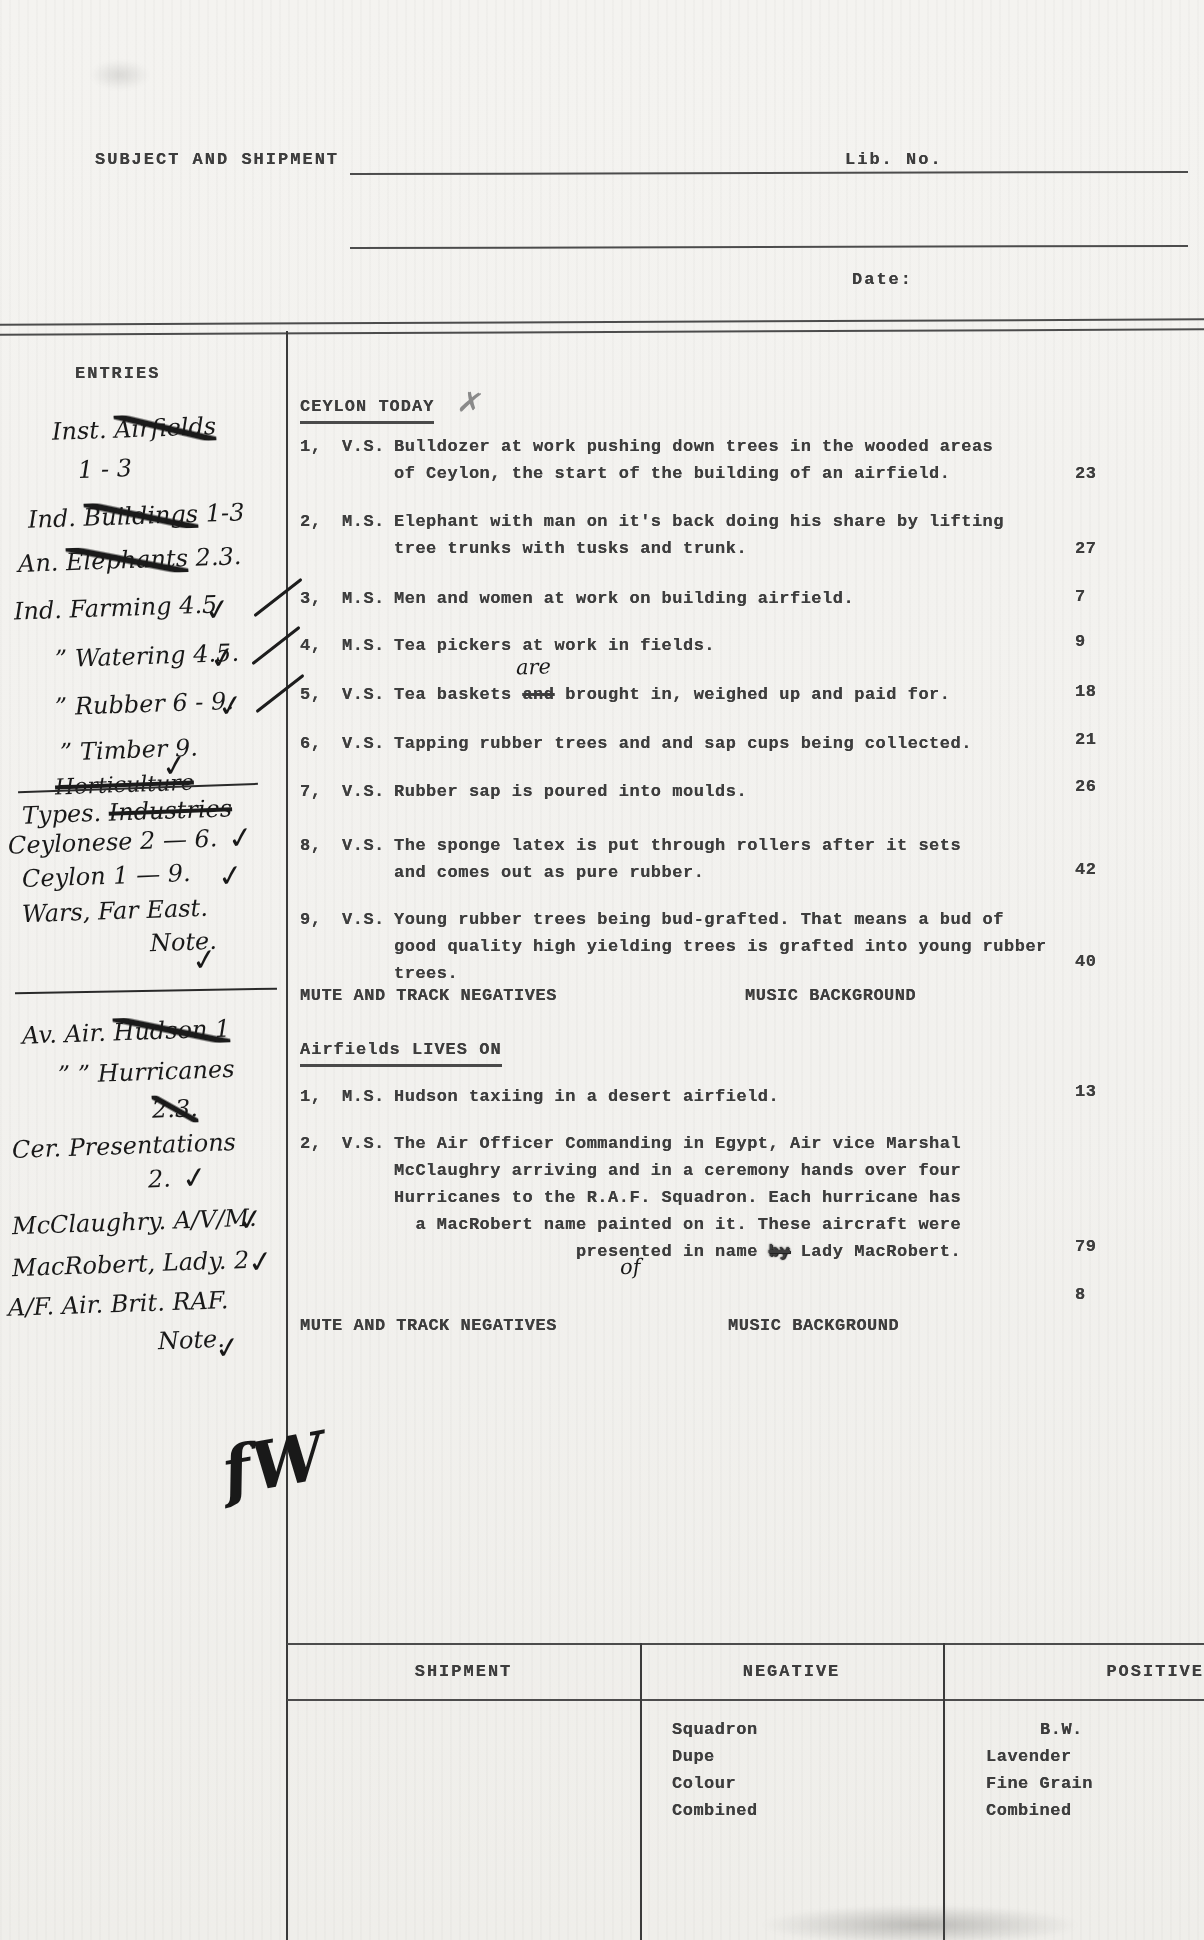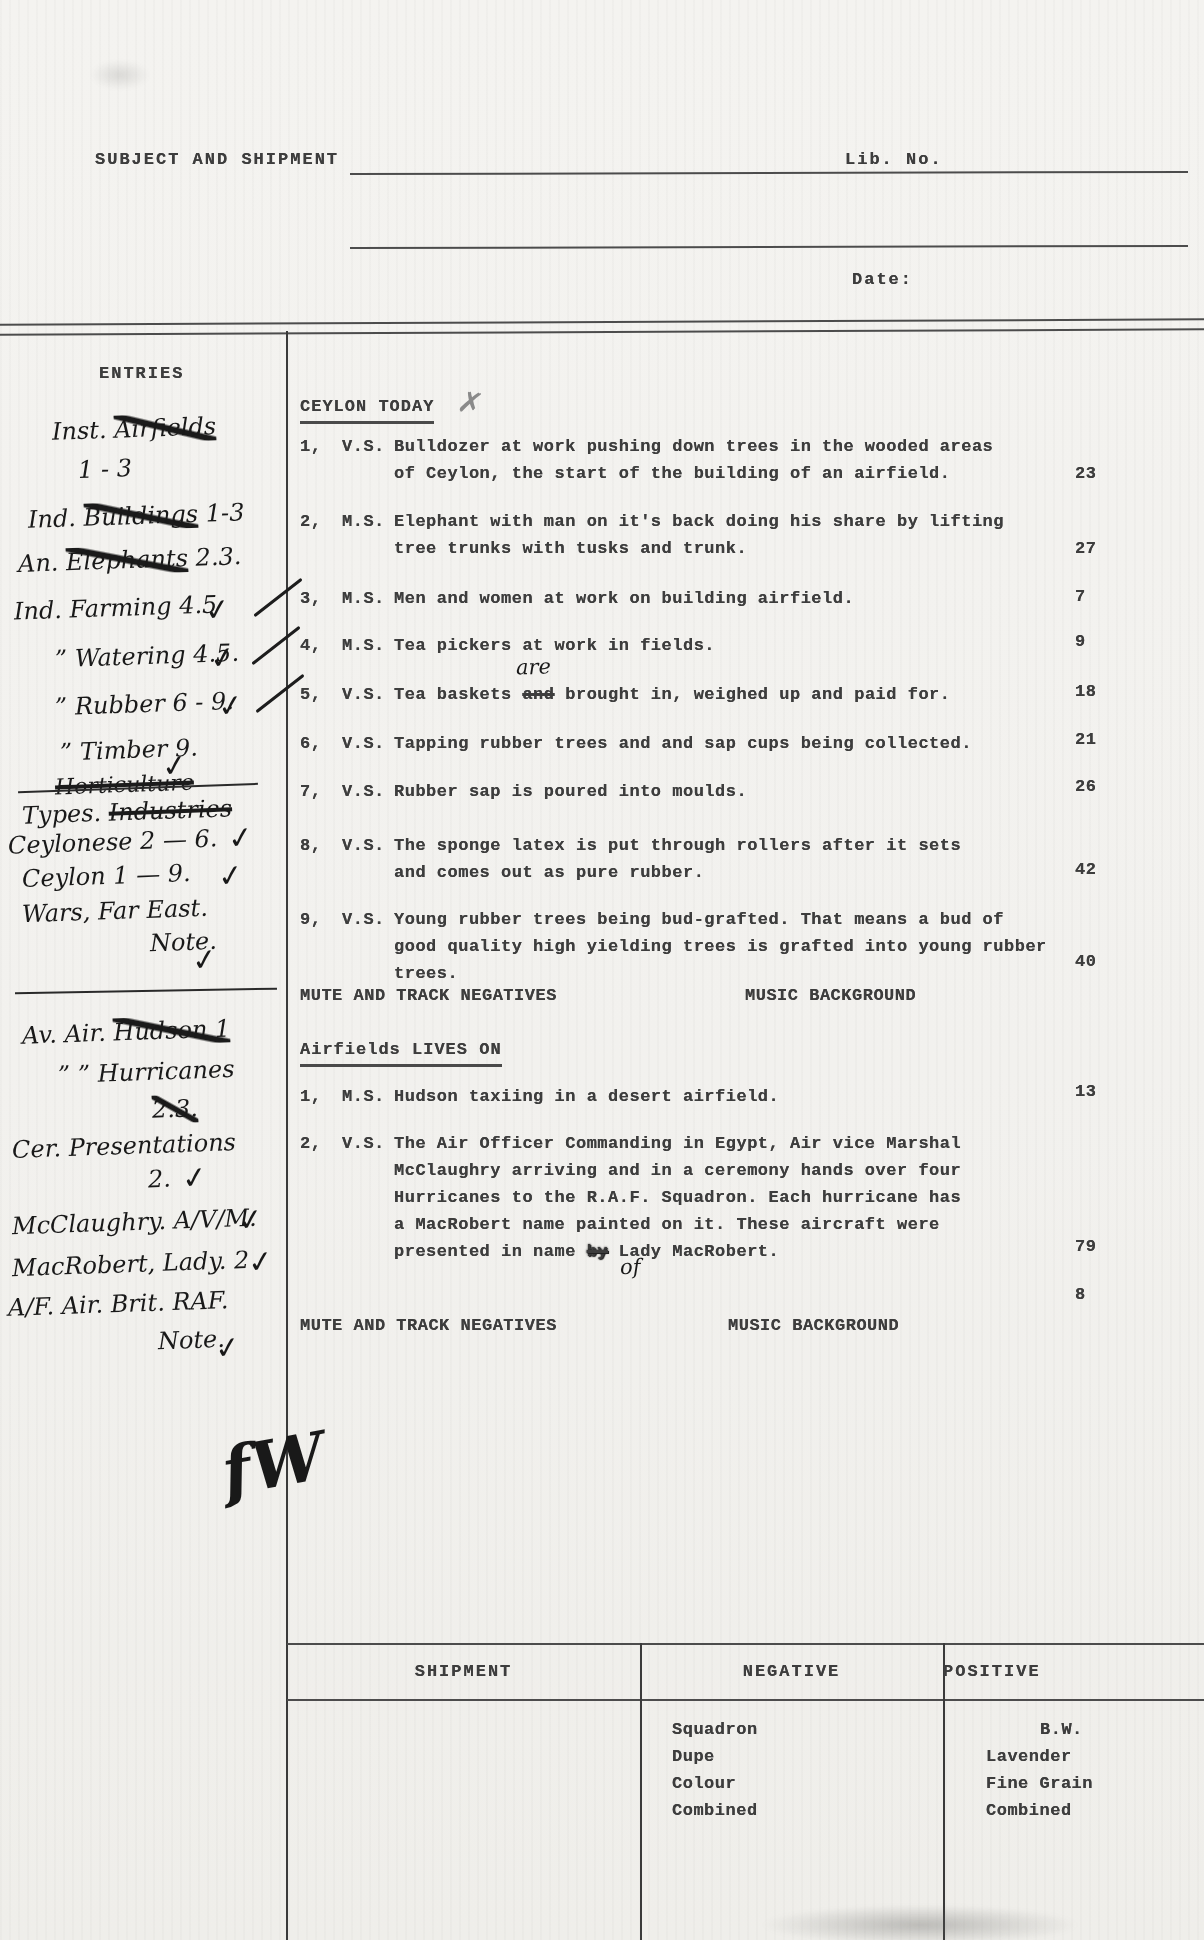--- a/index.html
+++ b/index.html
@@ -42,21 +42,21 @@
   <div class="abs typed typed-label" style="left:845px;top:146px;">Lib. No.</div>
   <div class="hline" style="left:350px;top:172px;width:838px;transform:rotate(-0.15deg);"></div>
   <div class="hline" style="left:350px;top:246px;width:838px;transform:rotate(-0.15deg);"></div>
   <div class="abs typed typed-label" style="left:852px;top:266px;">Date:</div>
 
   <div class="hline" style="left:0;top:321px;width:1204px;transform:rotate(-0.25deg);"></div>
   <div class="hline" style="left:0;top:331px;width:1204px;transform:rotate(-0.25deg);"></div>
 
   <div class="vline" style="left:286px;top:331px;height:1609px;"></div>
 
-  <div class="abs typed typed-label" style="left:75px;top:360px;margin-left:24px;">ENTRIES</div>
+  <div class="abs typed typed-label" style="left:75px;top:360px;">ENTRIES</div>
 
   <div class="hw" style="left:52px;top:415px;"><span>Inst. </span><span class="dstrike">Airfields</span></div>
   <div class="hw" style="left:78px;top:455px;">1 - 3</div>
   <div class="hw" style="left:28px;top:502px;"><span>Ind. </span><span class="dstrike">Buildings</span><span> 1-3</span></div>
   <div class="hw" style="left:18px;top:546px;"><span>An. </span><span class="dstrike">Elephants</span><span> 2.3.</span></div>
   <div class="hw" style="left:14px;top:594px;">Ind. Farming 4.5</div>
   <div class="hw" style="left:55px;top:642px;">”   Watering 4.5.</div>
   <div class="hw" style="left:55px;top:690px;">”   Rubber 6 - 9.</div>
   <div class="hw" style="left:60px;top:736px;">”   Timber 9.</div>
   <div class="hw xstrike" style="left:55px;top:772px;font-size:22px;">Horticulture</div>
@@ -156,42 +156,42 @@
   <div class="abs typed" style="left:745px;top:982px;">MUSIC BACKGROUND</div>
 
   <div class="abs typed sec-title" style="left:300px;top:1036px;">Airfields LIVES ON</div>
 
   <div class="abs typed row" style="left:300px;top:1083px;">
     <span class="no">1,</span><span class="shot">M.S.</span><span class="desc">Hudson taxiing in a desert airfield.</span>
   </div>
   <div class="abs typed count" style="left:1075px;top:1078px;">13</div>
 
   <div class="abs typed row" style="left:300px;top:1130px;">
-    <span class="no">2,</span><span class="shot">V.S.</span><span class="desc" style="width:auto;"><span>The Air Officer Commanding in Egypt, Air vice Marshal
+    <span class="no">2,</span><span class="shot">V.S.</span><span class="desc" style="width:auto;text-align:right;"><span>The Air Officer Commanding in Egypt, Air vice Marshal
 McClaughry arriving and in a ceremony hands over four
 Hurricanes to the R.A.F. Squadron. Each hurricane has
 a MacRobert name painted on it. These aircraft were
 presented in name </span><span class="tstrike" style="text-shadow:0 0 2px #222,1px 1px 1px #222;">by</span><span> Lady MacRobert.</span></span>
   </div>
   <div class="hw hw-sm" style="left:620px;top:1255px;">of</div>
   <div class="abs typed count" style="left:1075px;top:1233px;">79</div>
 
   <div class="abs typed count" style="left:1075px;top:1281px;">8</div>
 
   <div class="abs typed" style="left:300px;top:1312px;">MUTE AND TRACK NEGATIVES</div>
   <div class="abs typed" style="left:728px;top:1312px;">MUSIC BACKGROUND</div>
 
   <div class="hline" style="left:287px;top:1643px;width:917px;"></div>
   <div class="hline" style="left:287px;top:1699px;width:917px;"></div>
   <div class="vline" style="left:640px;top:1643px;height:297px;"></div>
   <div class="vline" style="left:943px;top:1643px;height:297px;"></div>
 
   <div class="abs typed typed-label" style="left:287px;top:1658px;width:353px;text-align:center;">SHIPMENT</div>
   <div class="abs typed typed-label" style="left:640px;top:1658px;width:303px;text-align:center;">NEGATIVE</div>
-  <div class="abs typed typed-label" style="left:943px;top:1658px;width:261px;text-align:left;">POSITIVE</div>
+  <div class="abs typed typed-label" style="left:943px;top:1658px;width:261px;text-align:right;">POSITIVE</div>
 
   <div class="abs typed" style="left:672px;top:1716px;">Squadron</div>
   <div class="abs typed" style="left:672px;top:1743px;">Dupe</div>
   <div class="abs typed" style="left:672px;top:1770px;">Colour</div>
   <div class="abs typed" style="left:672px;top:1797px;">Combined</div>
 
   <div class="abs typed" style="left:1040px;top:1716px;">B.W.</div>
   <div class="abs typed" style="left:986px;top:1743px;">Lavender</div>
   <div class="abs typed" style="left:986px;top:1770px;">Fine Grain</div>
   <div class="abs typed" style="left:986px;top:1797px;">Combined</div>

